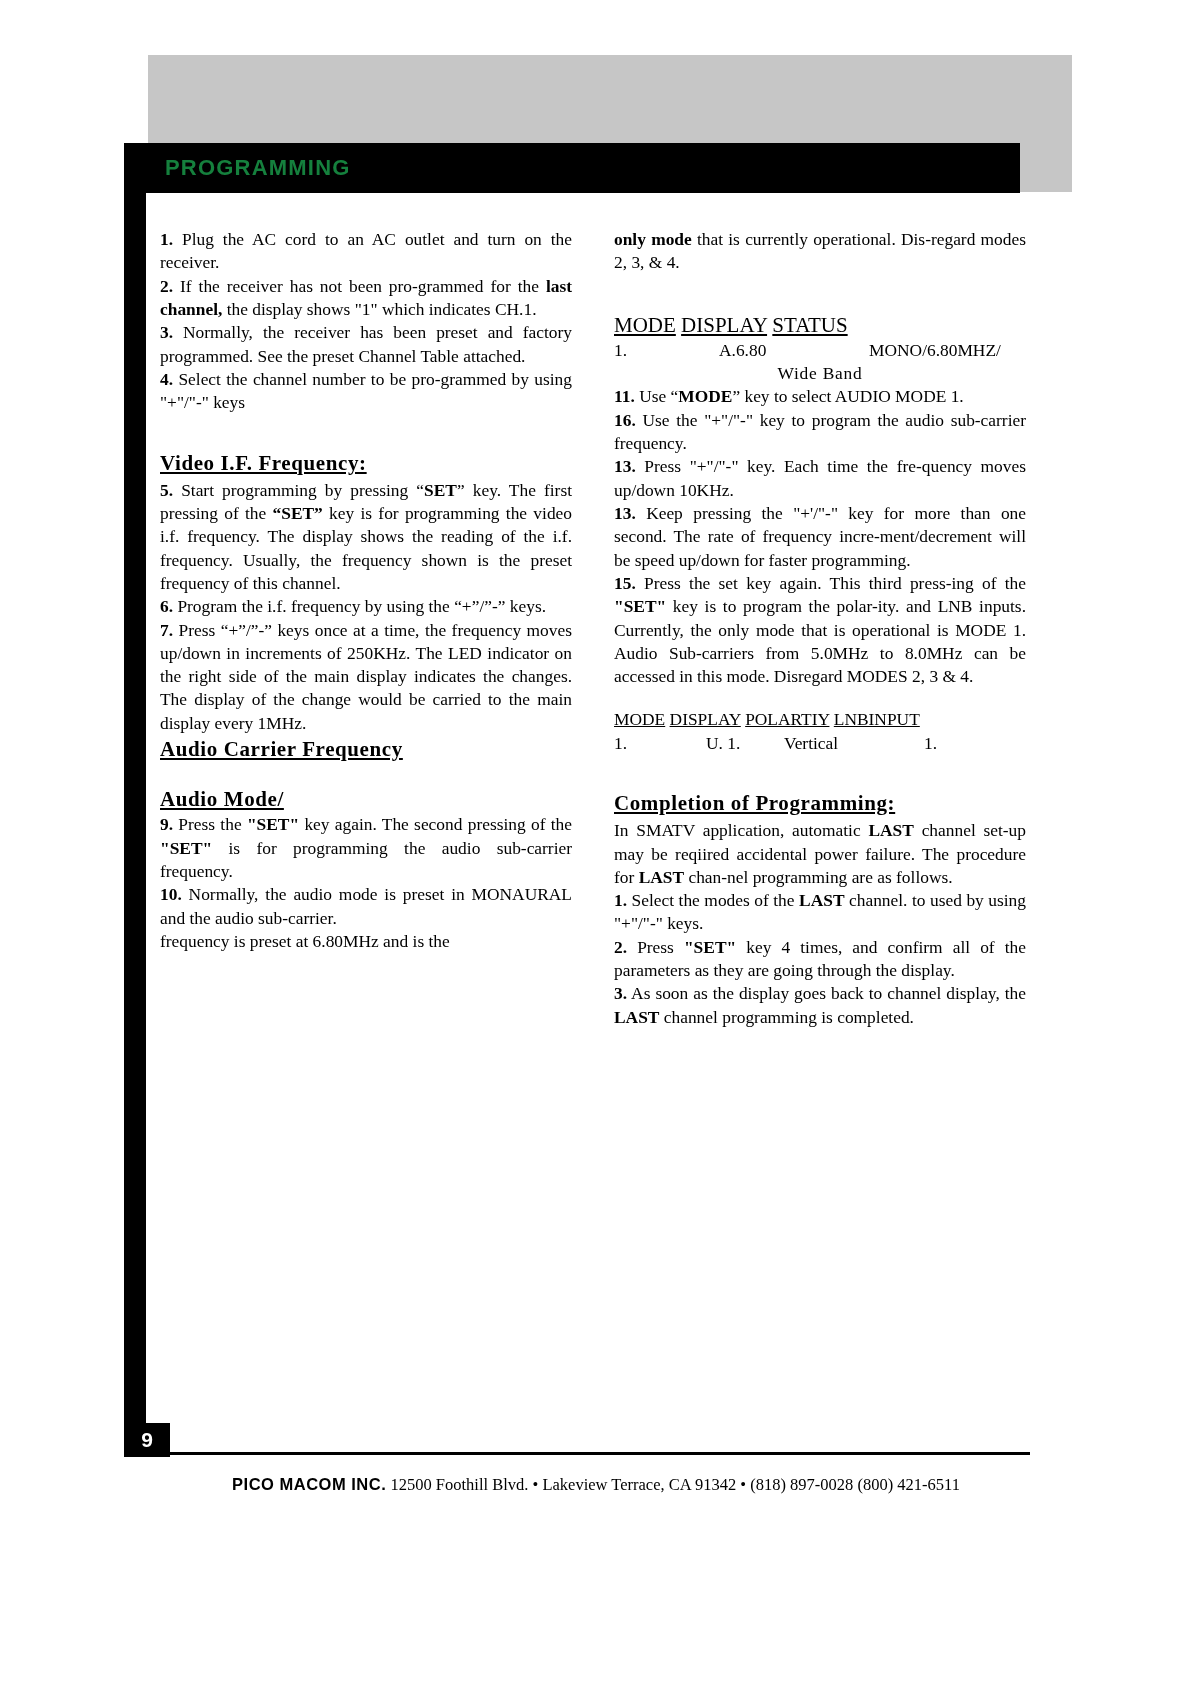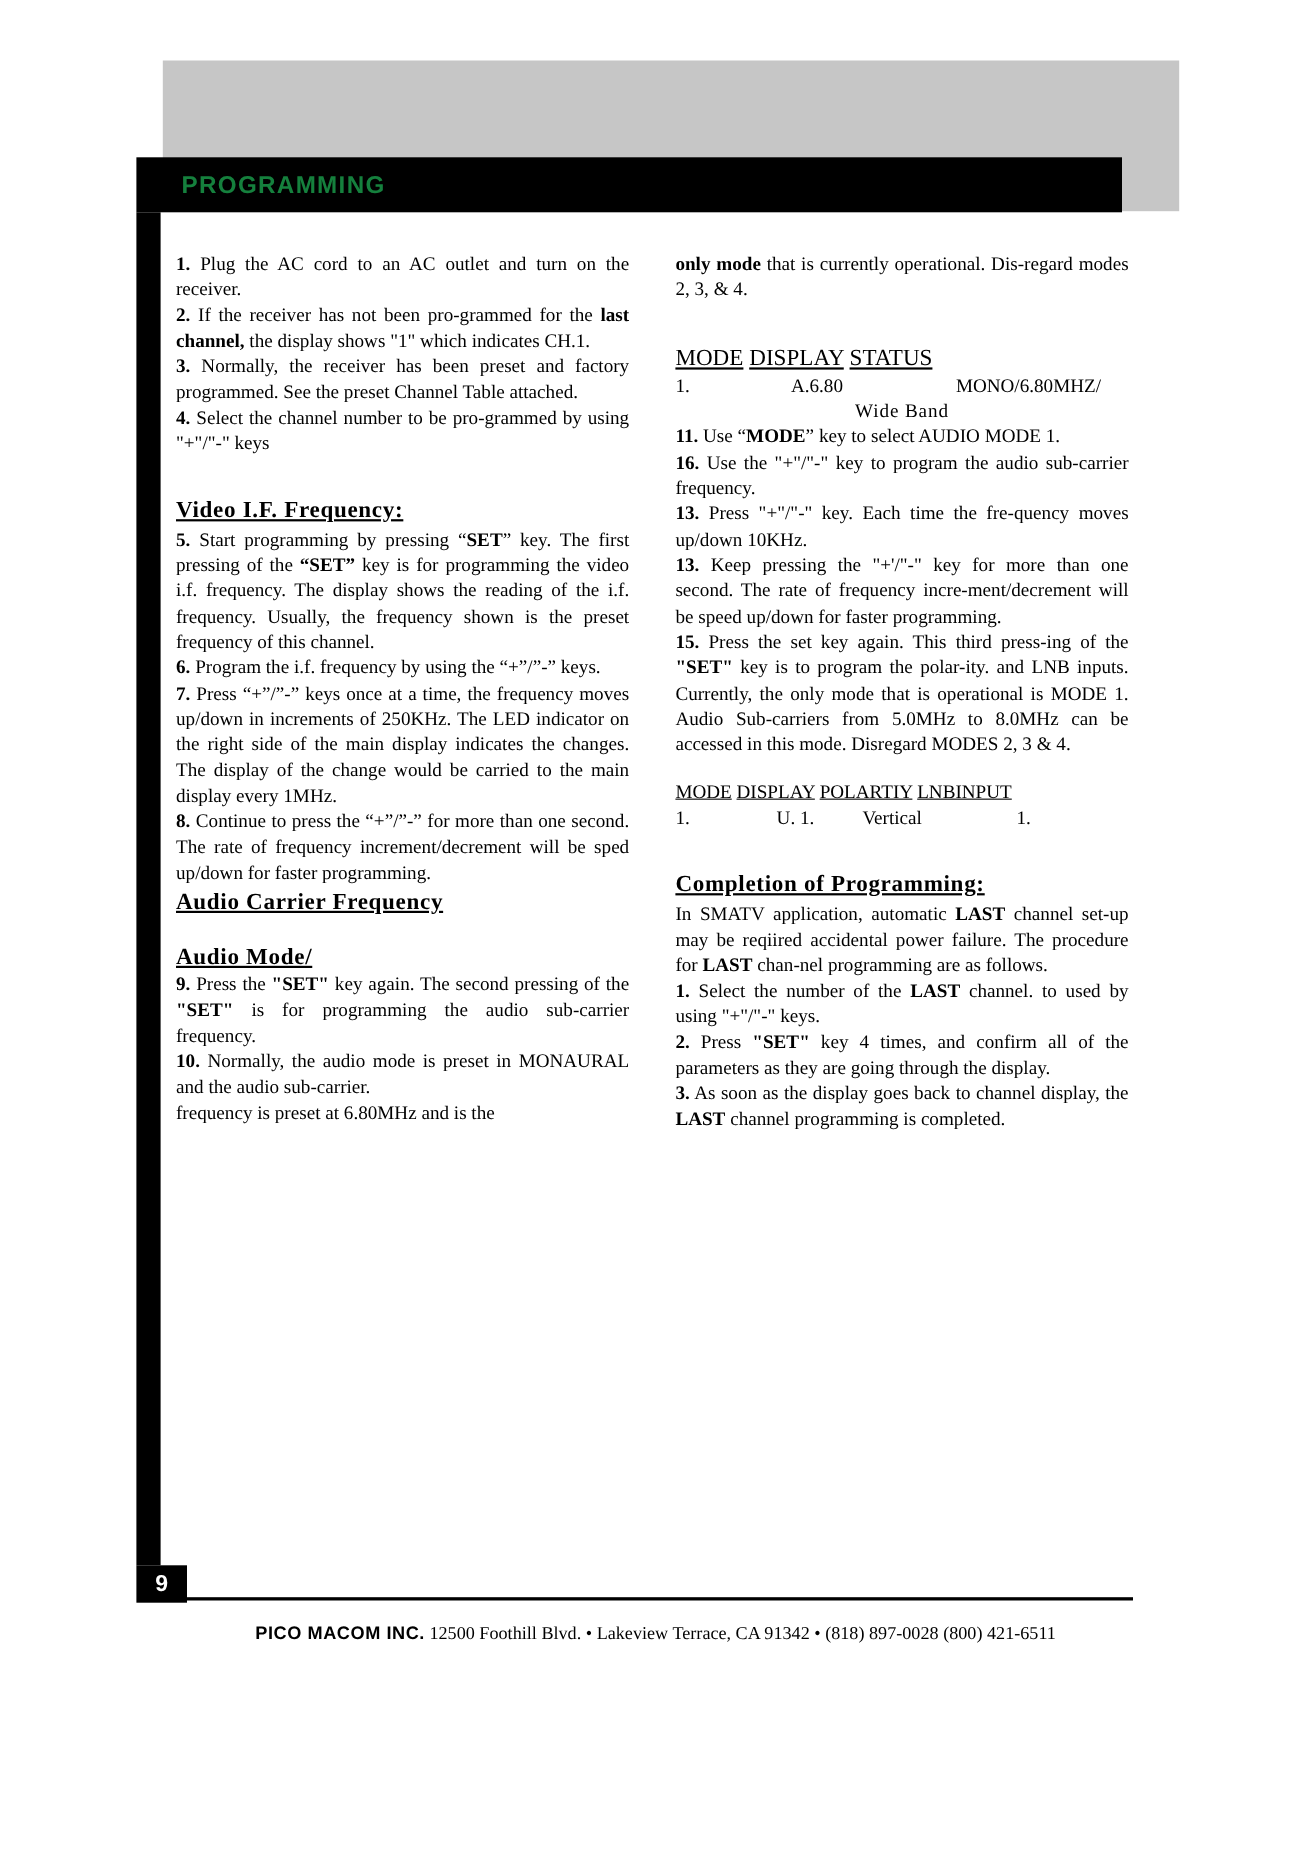--- a/index.html
+++ b/index.html
@@ -199,24 +199,20 @@
     <p>
       <span class="num">6.</span>
       <span>Program the i.f. frequency by using  the “+”/”-” keys.</span>
     </p>
 
     <p>
       <span class="num">7.</span>
       <span>Press “+”/”-” keys once at a time, the frequency moves up/down in increments of 250KHz.   The LED indicator on the right side of the main display indicates the changes.  The display of the change would be carried to the main display every 1MHz.</span>
     </p>
 
-    <p>
-      <span class="num">8.</span>
-      <span>Continue to press the “+”/”-” for more than one second.   The rate of frequency increment/decrement will be sped up/down for faster programming.</span>
-    </p>
 
     <h3 class="sub second">Audio Carrier Frequency</h3>
     <h3 class="sub tight">Audio Mode/</h3>
 
     <p>
       <span class="num">9.</span>
       <span>Press the </span><b>"SET"</b><span> key again.  The second pressing of the </span><b>"SET"</b><span> is for  programming the audio sub-carrier frequency.</span>
     </p>
 
     <p>
@@ -280,21 +276,21 @@
       <span class="d3">Vertical</span>
       <span>1.</span>
     </div>
 
     <h3 class="sub">Completion of Programming:</h3>
 
     <p><span>In  SMATV  application,  automatic  </span><b>LAST</b><span> channel  set-up  may  be  reqiired  accidental power failure.  The procedure for </span><b>LAST</b><span> chan-nel programming are as follows.</span></p>
 
     <p>
       <span class="num">1.</span>
-      <span>Select the number of the </span><b>LAST</b><span> channel. to used by using "+"/"-" keys.</span>
+      <span>Select the modes of the </span><b>LAST</b><span> channel. to used by using "+"/"-" keys.</span>
     </p>
 
     <p>
       <span class="num">2.</span>
       <span>Press </span><b>"SET"</b><span> key 4 times, and confirm all of the parameters as they are going through the display.</span>
     </p>
 
     <p>
       <span class="num">3.</span>
       <span>As soon as the display goes back to channel display, the </span><b>LAST</b><span> channel programming is completed.</span>

